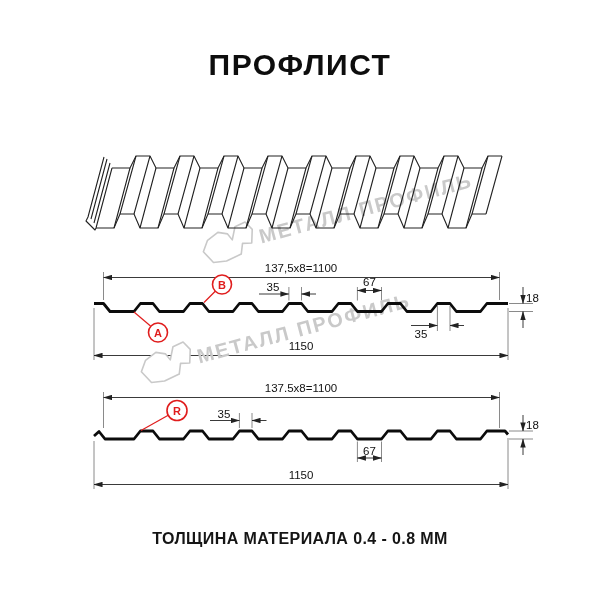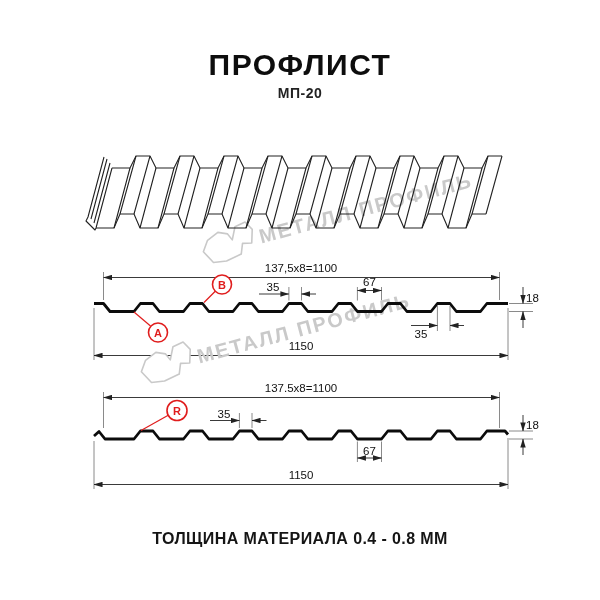--- a/index.html
+++ b/index.html
@@ -19,21 +19,20 @@
   .dimtxt{font-family:"Liberation Sans",sans-serif;font-size:11.5px;fill:#111;}
   .lettertxt{font-family:"Liberation Sans",sans-serif;font-size:11px;font-weight:bold;}
   .wmtext{font-family:"Liberation Sans",sans-serif;font-size:20px;font-weight:bold;letter-spacing:2px;}
 </style>
 </head>
 <body>
 
 <div class="page">
 
   <div class="title">ПРОФЛИСТ</div>
-  <div class="subtitle">МП-20</div>
 
   <svg class="drawing" width="600" height="600" viewBox="0 0 600 600">
     <defs>
       <marker id="arr" viewBox="0 0 10 6" refX="9.5" refY="3" markerWidth="9" markerHeight="5.5" orient="auto-start-reverse">
         <path d="M0,0 L10,3 L0,6 Z" fill="#222"></path>
       </marker>
     </defs>
 
     <g transform="translate(196,232) rotate(-15)">
       <path d="M9,34 L2,21 L9,11 L21,6 L30,10 L33,17 L39,5 L50,3 L55,12 L51,25 L42,23 L38,33 L22,36 Z" fill="#ffffff" stroke="#c9c9c9" stroke-width="1.6" stroke-linejoin="round"></path>

